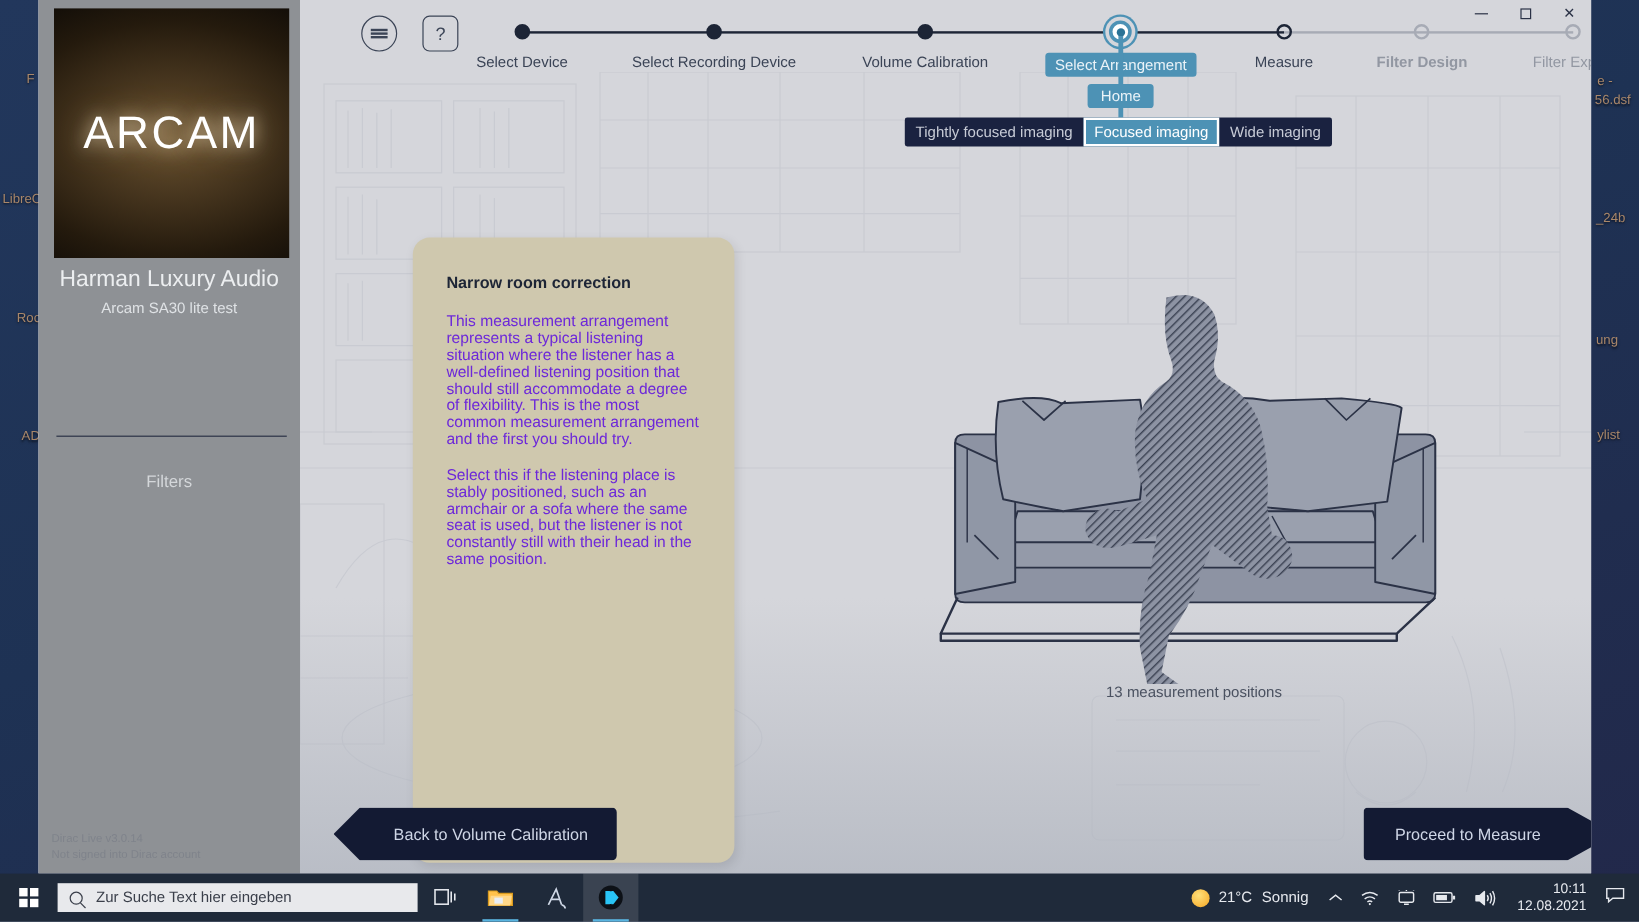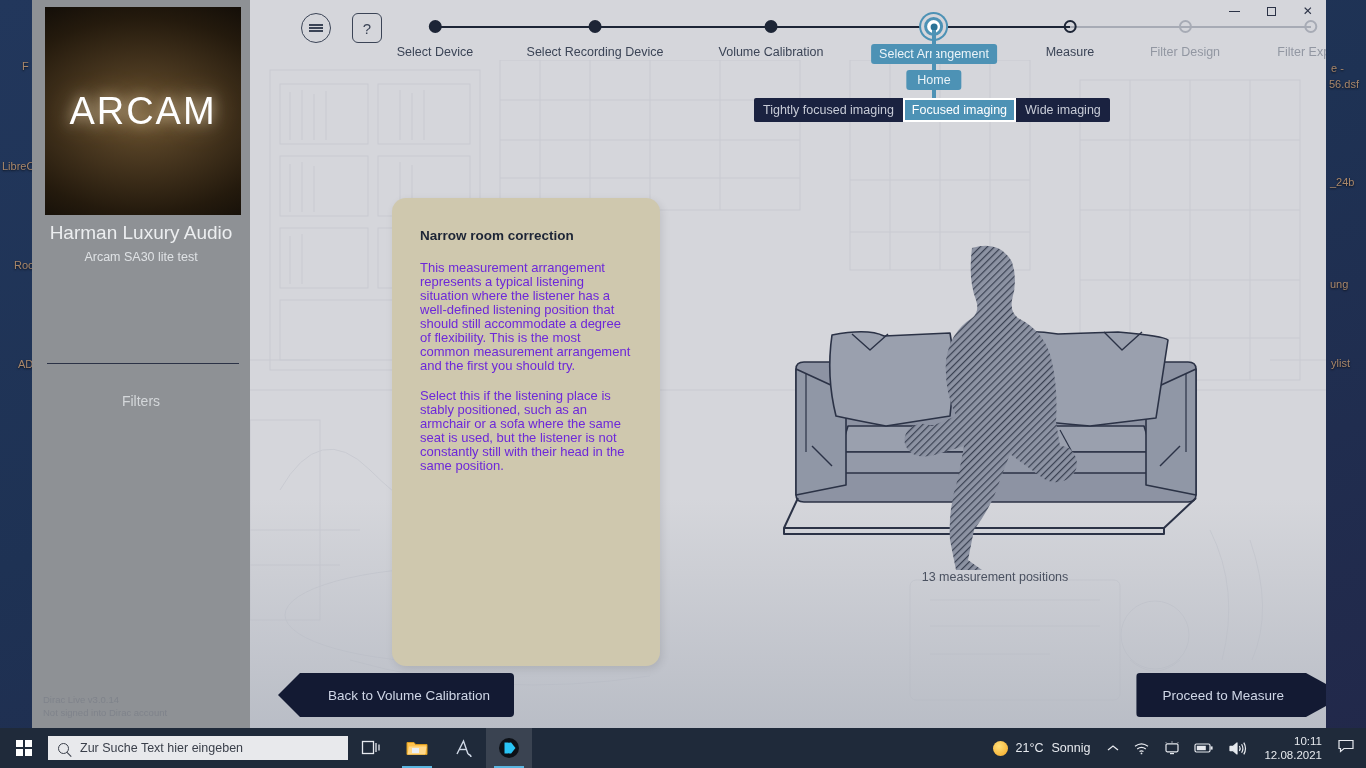--- a/index.html
+++ b/index.html
@@ -143,24 +143,23 @@
     display: flex; background: #1a2240; border-radius: 2px; padding: 0; z-index: 5;
   }
   .arr-opt {
     font-size: 12.5px; color: #c7cbd6; padding: 3px 7px; cursor: pointer;
     border: 2px solid transparent; white-space: nowrap;
   }
   .arr-opt.active { background: #4d92b5; color: #fff; border-color: #fff; }
 
   
   #info-card {
-    position: absolute; left: 94px; top: 198px; width: 268px; height: 468px;
+    position: absolute; left: 94px; top: 198px; width: 268px; height: 521px;
     background: #cfc8ae; border-radius: 14px; padding: 30px 28px 0 28px;
     box-shadow: 2px 3px 9px rgba(0,0,0,.10);
-    margin-left: 48px;
   }
   #info-title { font-size: 13.5px; font-weight: bold; color: #1d2536; margin-bottom: 18px; }
   .info-p { font-size: 13px; line-height: 14px; color: #6d28d9; margin-bottom: 16px; }
 
   
   #illus { position: absolute; left: 510px; top: 240px; width: 470px; height: 330px; }
   #meas-label {
     position: absolute; left: 510px; top: 570px; width: 470px; text-align: center;
     font-size: 12.5px; color: #4a5160;
   }
@@ -324,21 +323,21 @@
         <div class="step-label">Volume Calibration</div>
       </div>
       <div class="step" style="left:684px;">
         <div class="dot current"></div>
         <div class="step-label sel">Select Arrangement</div>
       </div>
       <div class="step" style="left:820px;">
         <div class="dot future"></div>
         <div class="step-label">Measure</div>
       </div>
-      <div class="step" style="left:935px;">
+      <div class="step" style="left:935px;font-weight:bold;">
         <div class="dot dim"></div>
         <div class="step-label dim">Filter Design</div>
       </div>
       <div class="step" style="left:1061px;">
         <div class="dot dim"></div>
         <div class="step-label dim">Filter Export</div>
       </div>
     </div>
 
     <div id="conn-v" style="left:682px;"></div>

